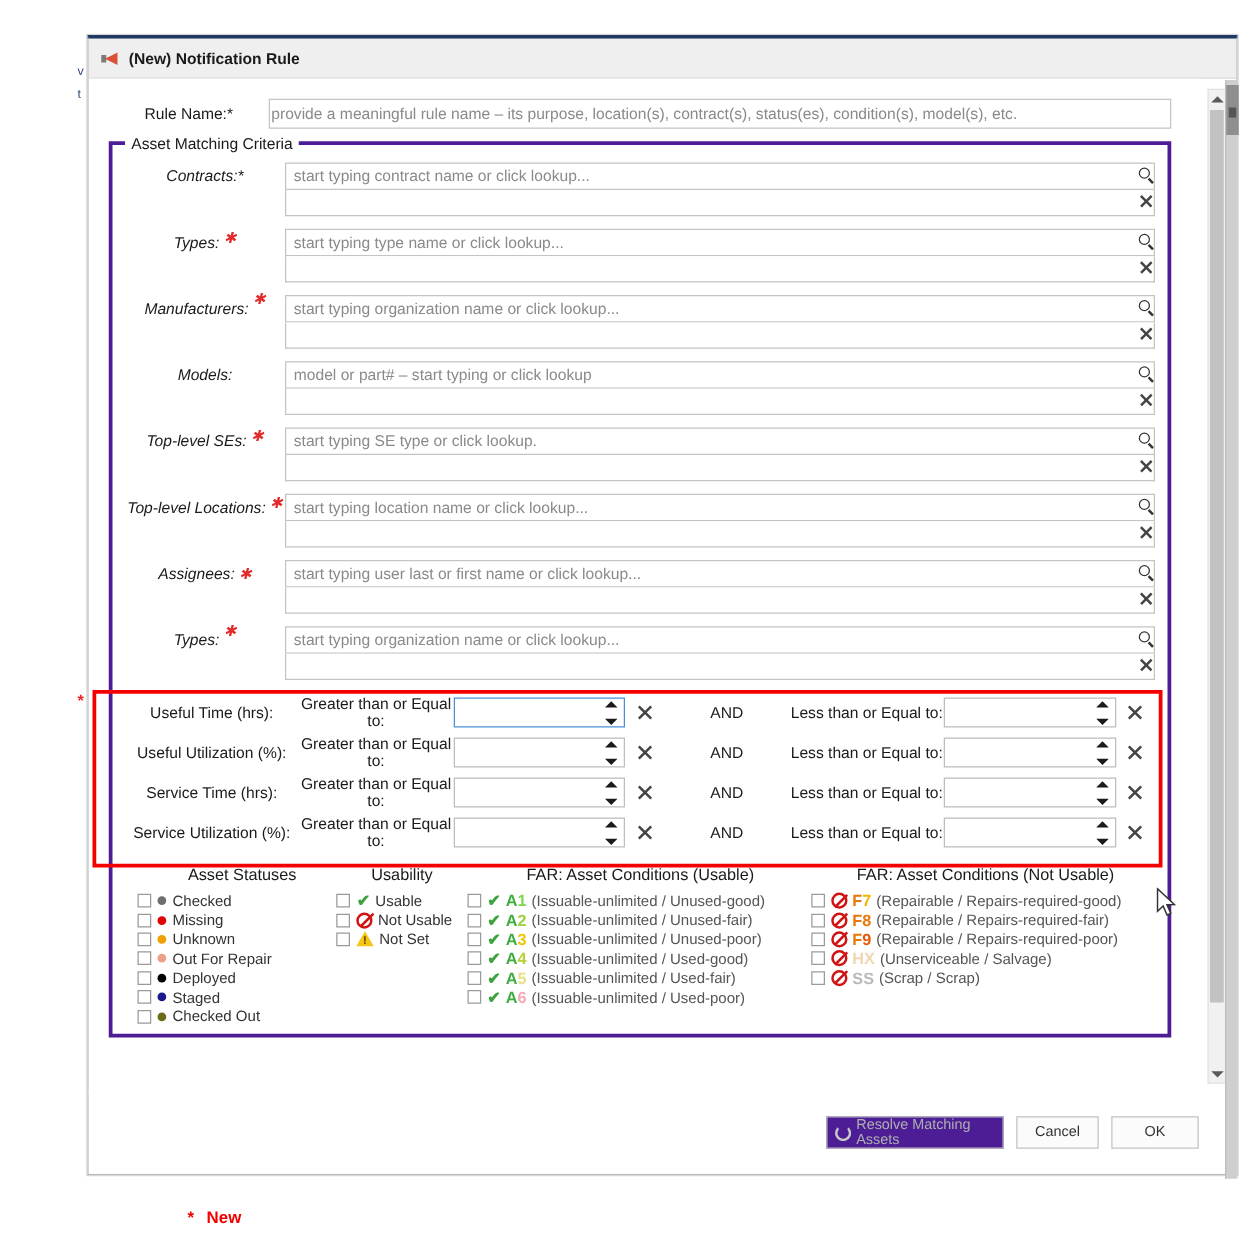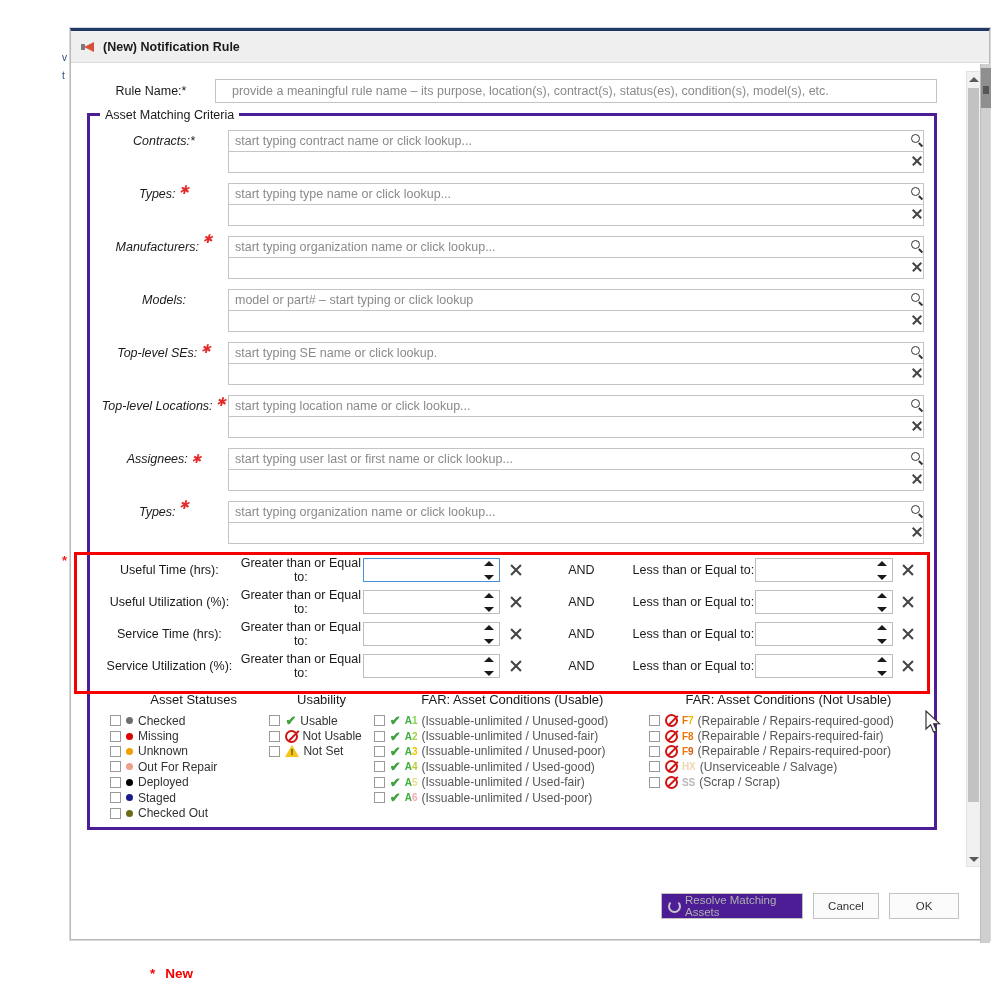--- a/index.html
+++ b/index.html
@@ -74,21 +74,21 @@
     background: #cfcfcf; border-left: 1px solid #bdbdbd;
   }
   .outer-thumb { position:absolute; left:0; top:4px; width:10px; height:40px; background:#8f8f8f; }
   .outer-grip { position:absolute; left:2px; top:18px; width:6px; height:8px; background:#555; }
 
   
   .rulename-row { display: flex; align-items: center; padding: 8px 26px 10px 16px; }
   .rulename-label { width: 128px; font-size: 12.5px; color: #1a1a1a; }
   .rulename-input {
     flex: 1; height: 24px; border: 1px solid #c4c4c4; background: #fff;
-    display: flex; align-items: center; padding: 0 16px;
+    display: flex; align-items: center; padding: 0 1px;
     font-size: 12.5px; color: #8a8a8a;
   }
 
   
   .fieldset {
     margin: 0 26px 0 16px; border: 3px solid #4c1d95; position: relative;
     padding: 14px 10px 6px 10px;
   }
   .legend {
     position: absolute; top: -8px; left: 10px; background: #fff; padding: 0 5px;
@@ -177,21 +177,21 @@
     content: ''; position: absolute; left: -0.5px; top: 3.4px; width: 13.5px; height: 2.2px;
     background: #d01414; transform: rotate(-45deg);
   }
   .warn {
     width: 0; height: 0; border-left: 7px solid transparent; border-right: 7px solid transparent;
     border-bottom: 12px solid #f5c518; margin-right: 4px; position: relative; flex-shrink: 0;
   }
   .warn:after {
     content:'!'; position:absolute; left:-2px; top:2px; font-size:9px; color:#5a4400; font-weight:bold;
   }
-  .code { font-weight: bold; font-size: 10px; margin-right: 4px; letter-spacing: 0px; }
+  .code { font-weight: bold; font-size: 13px; margin-right: 4px; letter-spacing: 0px; }
   .desc { color: #555; font-size: 12px; }
 
   
   .footer {
     position: absolute; left: 0; right: 0; bottom: 0; height: 66px;
     display: flex; align-items: center; justify-content: flex-end;
     padding-right: 30px; gap: 10px; background: #fff;
   }
   .btn {
     height: 26px; border: 1px solid #c2c2c2; background: #fbfbfb;
@@ -306,21 +306,21 @@
               </div>
             </div>
 
             <div class="field-row">
               <div class="field-label">
                 <span>Top-level SEs:</span>
                 <span class="req hi">✱</span>
               </div>
               <div class="field-stack">
                 <div class="field-line">
-                  <span>start typing SE name or click lookup.</span>
+                  <span>start typing SE type or click lookup.</span>
                   <span class="f-icon"><span class="mag"><span class="lens"></span><span class="handle"></span></span></span>
                 </div>
                 <div class="field-line second">
                   <span class="f-icon"><span class="xmark"></span></span>
                 </div>
               </div>
             </div>
 
             <div class="field-row">
               <div class="field-label">

